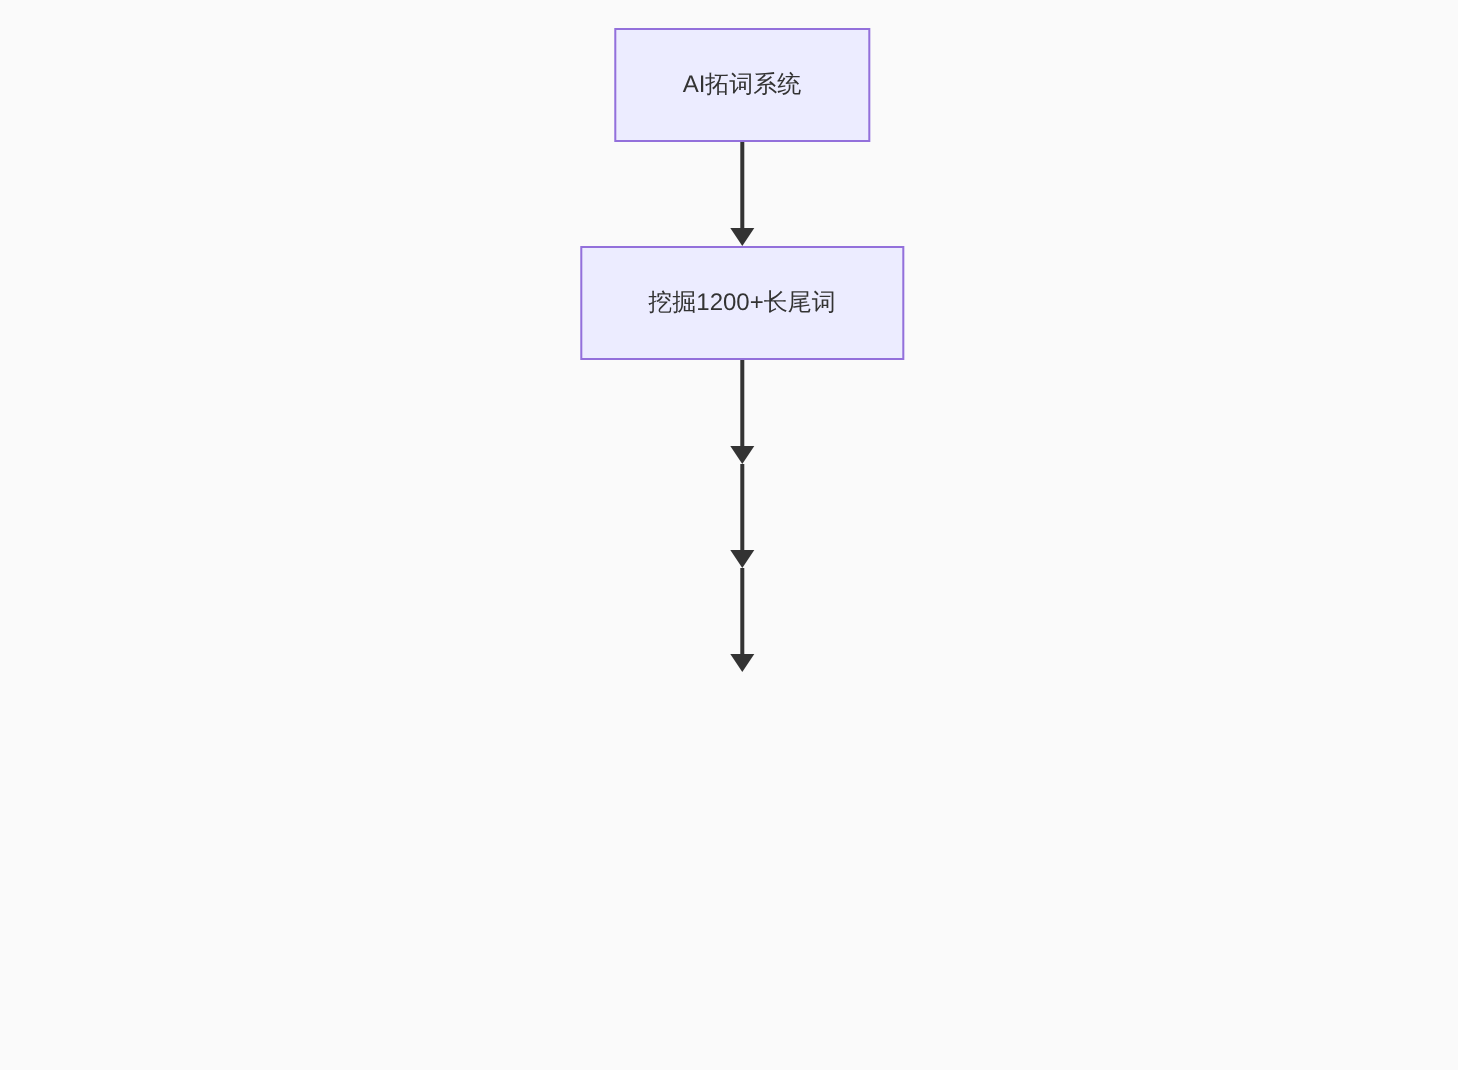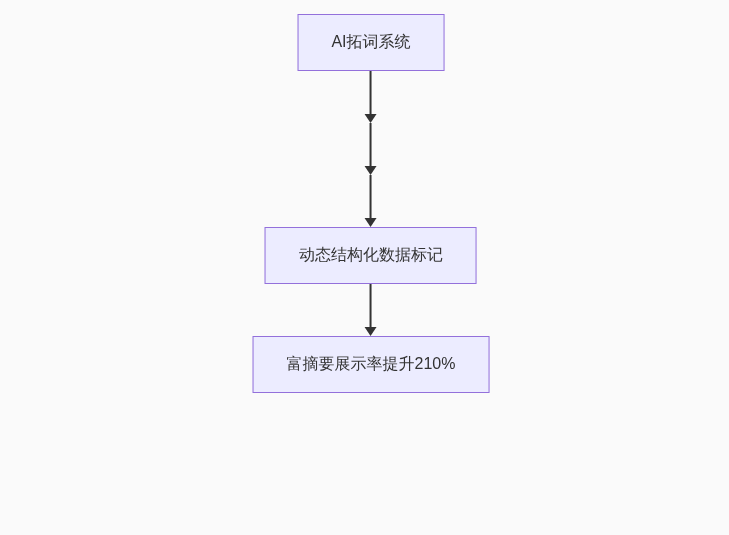--- a/index.html
+++ b/index.html
@@ -26,21 +26,21 @@
   .node {
     box-sizing: border-box;
     height: 57px;
     padding: 0 33px;
     display: flex;
     align-items: center;
     justify-content: center;
     background: var(--node-fill, #ECECFF);
     border: 1px solid var(--node-border, #9370DB);
     color: #333333;
-    font-size: 16px;
+    font-size: 12px;
     white-space: nowrap;
   }
   .arrow {
     position: relative;
     width: 13px;
     height: 52px;
     flex: 0 0 auto;
   }
   .arrow .line {
     position: absolute;
@@ -70,38 +70,35 @@
 
   <div class="node">
     <span>AI拓词系统</span>
   </div>
 
   <div class="arrow">
     <div class="line"></div>
     <div class="head"></div>
   </div>
 
+  <div class="node">
+    <span>挖掘1200+长尾词</span>
+  </div>
 
   <div class="arrow">
     <div class="line"></div>
     <div class="head"></div>
   </div>
 
 
   <div class="arrow">
     <div class="line"></div>
     <div class="head"></div>
   </div>
 
-  <div class="node">
-    <span>动态结构化数据标记</span>
-  </div>
 
   <div class="arrow">
     <div class="line"></div>
     <div class="head"></div>
   </div>
 
-  <div class="node">
-    <span>富摘要展示率提升210%</span>
-  </div>
 
 </div>
 
 </body></html>

